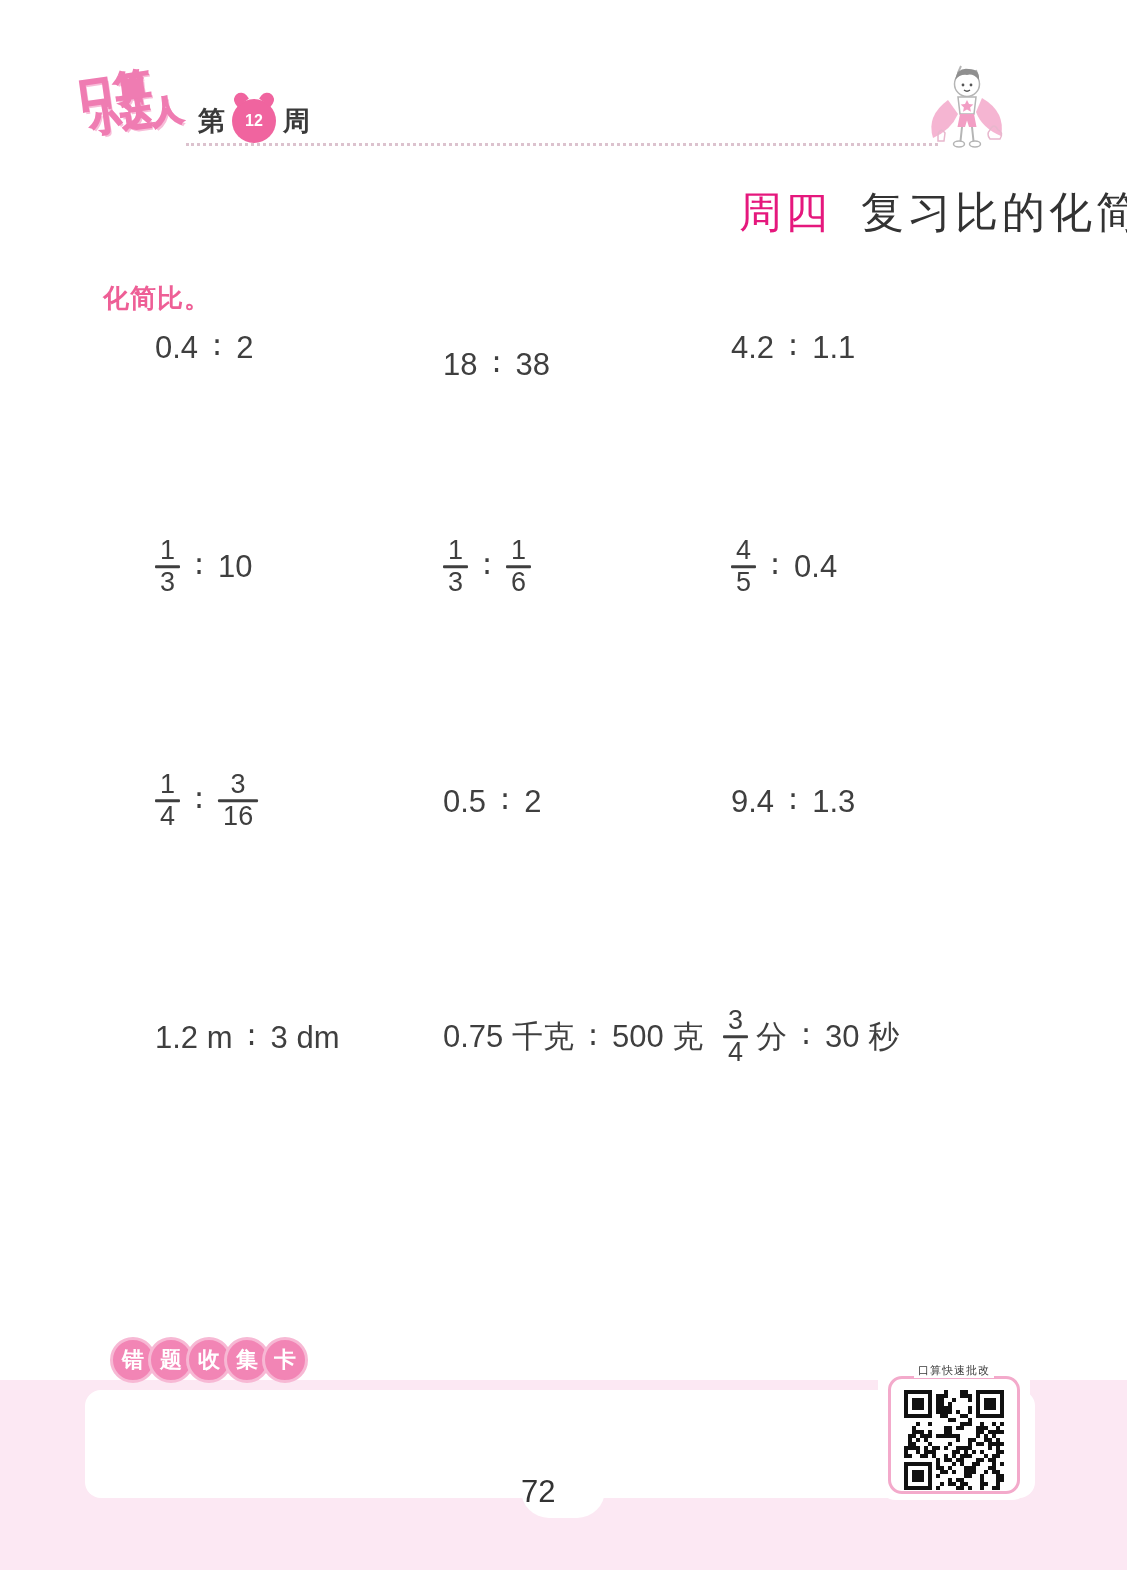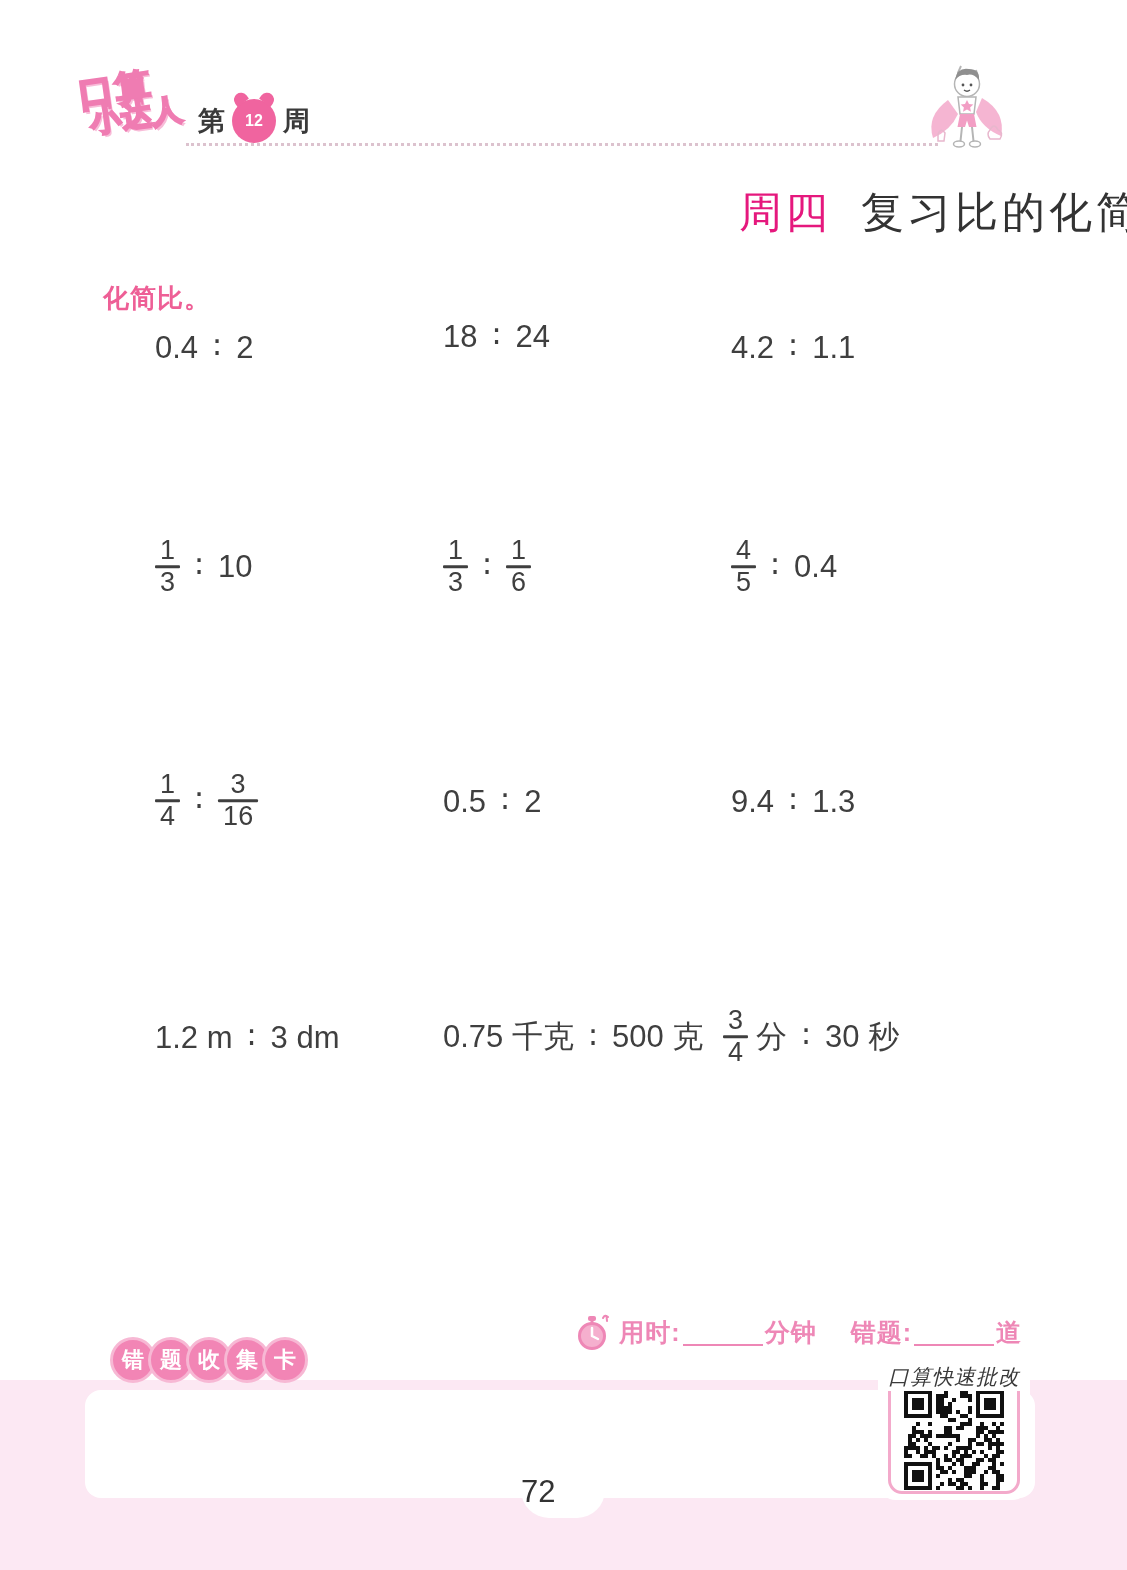--- a/index.html
+++ b/index.html
@@ -76,21 +76,21 @@
     border:3px solid #f7b8d4; color:#fff; font-size:22px; font-weight:bold;
     display:flex; align-items:center; justify-content:center; margin-left:-8px;
   }
   .cchar:first-child { margin-left:0; }
   .white-card { position:absolute; left:85px; top:1390px; width:950px; height:108px; background:#fff; border-radius:16px; z-index:1; }
 
   .qr-box { position:absolute; left:878px; top:1360px; width:152px; height:140px; background:#fff; border-radius:18px; z-index:2; }
   .qr-frame { position:absolute; left:10px; right:10px; top:16px; bottom:6px; border:3px solid #f3aacb; border-radius:14px; }
   .qr-label {
     position:relative; z-index:2; width:max-content; margin:3px auto 0;
-    font-size:21px; color:#3a3a3a; background:#fff; padding:0 4px; letter-spacing:1px;font-style:italic;
+    font-size:11px; color:#3a3a3a; background:#fff; padding:0 4px; letter-spacing:1px;
   }
   .qr-code { position:absolute; left:26px; top:30px; }
 
   .bump { position:absolute; left:521px; top:1490px; width:84px; height:28px; background:#fff; border-radius:0 0 42px 42px; z-index:2; }
   .pagenum { position:absolute; left:521px; top:1474px; width:84px; text-align:left; font-size:31px; color:#333; z-index:3; }
 </style>
 </head>
 <body>
 
 <div class="page">
@@ -134,24 +134,24 @@
     <span class="day">周四</span><span class="ttext">复习比的化简</span>
   </div>
 
   <div class="instruction">化简比。</div>
 
   <div class="problem" style="left:155px;top:347px">
       <span class="txt">0.4</span>
       <span class="colon">∶</span>
       <span class="txt">2</span>
     </div>
-  <div class="problem" style="left:443px;top:336px">
+  <div class="problem" style="left:443px;top:364px">
       <span class="txt">18</span>
       <span class="colon">∶</span>
-      <span class="txt">24</span>
+      <span class="txt">38</span>
     </div>
   <div class="problem" style="left:731px;top:347px">
       <span class="txt">4.2</span>
       <span class="colon">∶</span>
       <span class="txt">1.1</span>
     </div>
   <div class="problem" style="left:155px;top:567px">
       <span class="frac">
         <span class="num">1</span>
         <span class="bar"></span>
@@ -219,36 +219,20 @@
       <span class="frac">
         <span class="num">3</span>
         <span class="bar"></span>
         <span class="den">4</span>
       </span>
       <span class="txt">分</span>
       <span class="colon">∶</span>
       <span class="txt">30 秒</span>
     </div>
 
-  <div class="timing">
-    <svg width="36" height="40" viewBox="0 0 36 40">
-      <circle cx="17" cy="24" r="12.5" fill="#f5afce" stroke="#ee87b6" stroke-width="3"></circle>
-      <rect x="13" y="4" width="8" height="5" rx="2" fill="#ee87b6"></rect>
-      <rect x="15.5" y="8" width="3" height="4" fill="#ee87b6"></rect>
-      <path d="M17 24 V16 M17 24 L23 27" stroke="#fff" stroke-width="2.5" fill="none" stroke-linecap="round"></path>
-      <path d="M28 6 q2 -4 5 -1 M31.5 4 l.5 5" stroke="#ee87b6" stroke-width="2" fill="none" stroke-linecap="round"></path>
-    </svg>
-    <span>用时:</span>
-    <span class="blank"></span>
-    <span>分钟</span>
-    <span class="tgap"></span>
-    <span>错题:</span>
-    <span class="blank"></span>
-    <span>道</span>
-  </div>
 
   <div class="band"></div>
 
   <div class="card-label">
     <span class="cchar">错</span>
     <span class="cchar">题</span>
     <span class="cchar">收</span>
     <span class="cchar">集</span>
     <span class="cchar">卡</span>
   </div>

